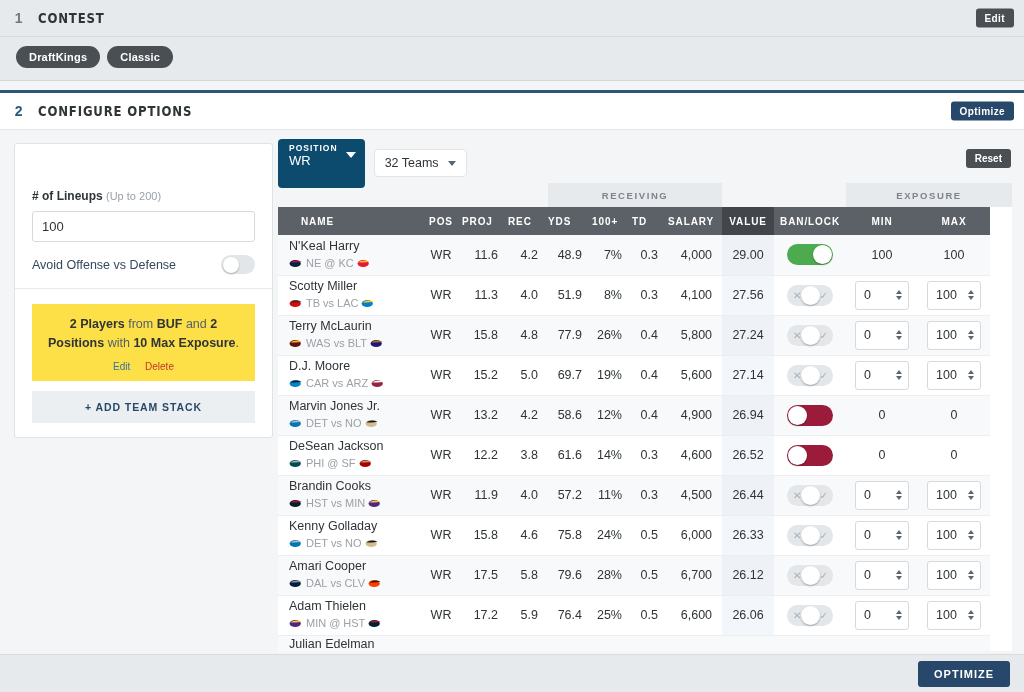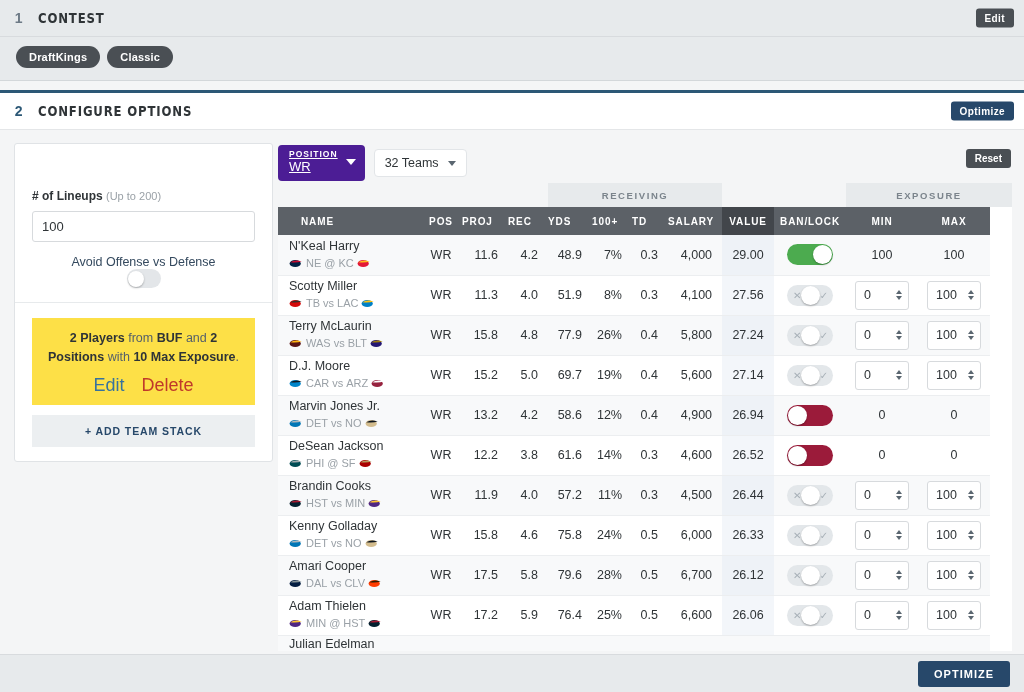--- a/index.html
+++ b/index.html
@@ -72,54 +72,53 @@
   .lbl-row b { font-weight: 700; }
   .lbl-hint { color: #9aa1a7; font-size: 11px; font-weight: 400; }
   .num-input {
     width: 100%; height: 31px; border: 1px solid #d7dadd; border-radius: 3px;
     padding: 0 9px; font-size: 13px; color: #2f3437;
     font-family: "Liberation Sans", sans-serif; background: #fff;
   }
   .switch-row {
     display: flex; align-items: center; justify-content: space-between;
     margin-top: 13px;
-    flex-direction: column;
   }
   .switch-row span { font-size: 12.5px; color: #34495e; }
   .toggle-plain {
     width: 34px; height: 19px; border-radius: 10px;
     background: #e3e6e9; position: relative; cursor: pointer;
   }
   .toggle-plain i {
     position: absolute; top: 1.5px; left: 1.5px;
     width: 16px; height: 16px; border-radius: 50%;
     background: #fff; box-shadow: 0 1px 2px rgba(0,0,0,.28);
   }
   .panel-h { font-size: 14px; font-weight: 700; color: #1f2426; margin-bottom: 11px;
              font-family: "DejaVu Sans Condensed","Liberation Sans", sans-serif; }
   .stack-card { background: #fde047; padding: 11px 12px 9px 12px; text-align: center; }
   .stack-text { font-size: 12.5px; color: #55606a; line-height: 1.55; }
   .stack-text b { color: #2f3437; font-weight: 700; }
-  .stack-links { margin-top: 7px; font-size: 18px; }
+  .stack-links { margin-top: 7px; font-size: 10px; }
   .lnk-edit { color: #36729e; cursor: pointer; margin-right: 12px; }
   .lnk-del { color: #c0392b; cursor: pointer; }
   .add-stack {
     margin-top: 10px; width: 100%; background: #eceff1; border: none;
     color: #27486a; font-size: 10.5px; font-weight: 700; letter-spacing: .9px;
     padding: 10px 0; cursor: pointer; text-align: center;
     font-family: "Liberation Sans", sans-serif;
   }
 
   
   .right-col { flex: 1; padding: 13px 12px 0 0; position: relative; }
   .filter-bar { display: flex; align-items: center; gap: 9px; height: 40px; }
   .pos-select {
-    background: #4c1d95; color: #fff; border-radius: 4px;
-    padding: 4px 9px 7px 11px; min-width: 80px; cursor: pointer;
-    display: flex; align-items: center; justify-content: space-between; gap: 8px; text-decoration: underline;
+    background: #0c4a6e; color: #fff; border-radius: 4px;
+    padding: 4px 9px 20px 11px; min-width: 80px; cursor: pointer;
+    display: flex; align-items: center; justify-content: space-between; gap: 8px;
   }
   .pos-select .l1 { font-size: 8.5px; font-weight: 700; letter-spacing: 1px; line-height: 11px; }
   .pos-select .l2 { font-size: 13px; line-height: 14px; }
   .team-select {
     background: #fff; border: 1px solid #e2e5e8; border-radius: 4px;
     padding: 6px 10px; font-size: 12.5px; color: #2f3437;
     display: flex; align-items: center; gap: 9px; cursor: pointer;
   }
   .caret { width: 0; height: 0; border-left: 5px solid transparent;
            border-right: 5px solid transparent; border-top: 6px solid currentColor; }

